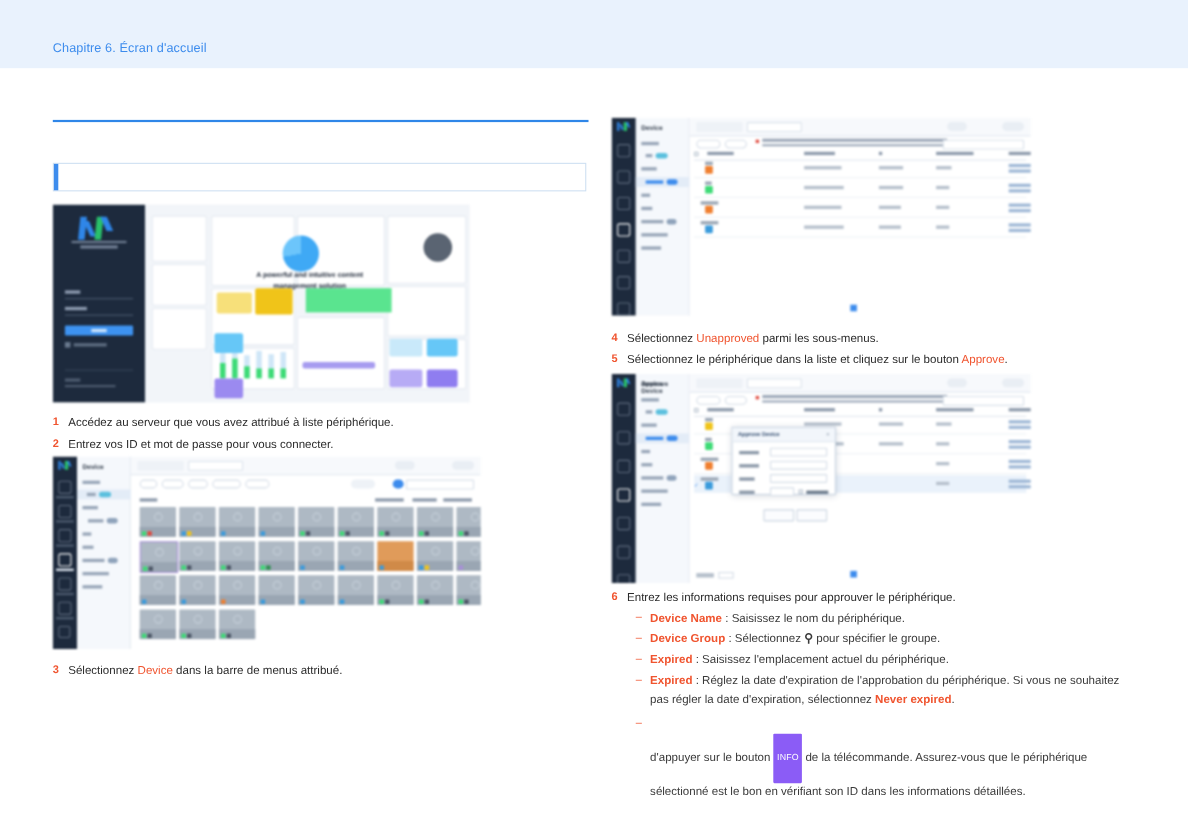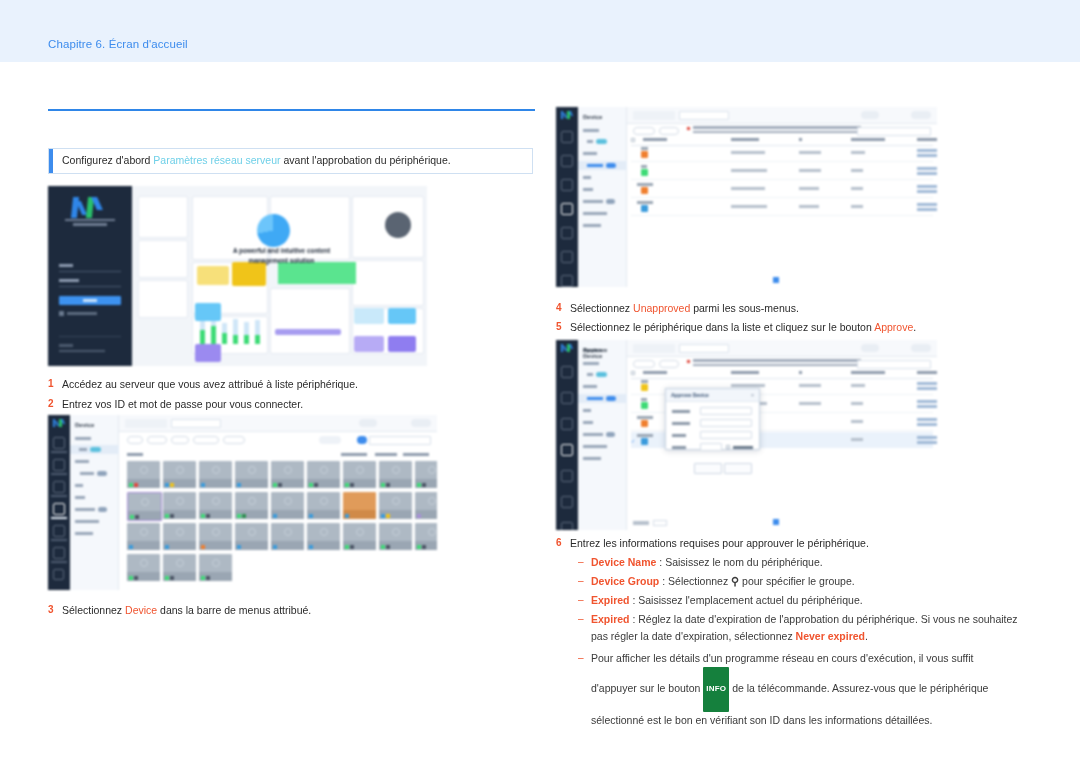--- a/index.html
+++ b/index.html
@@ -62,22 +62,22 @@
   }
   .step .t{display:block;margin-left:14px;}
   .hl{color:#f0542f;font-weight:normal;}
   .hl-b{color:#f0542f;font-weight:bold;}
 
   .sub{position:absolute;font-size:10.5px;color:#3a3a3a;line-height:1.62;}
   .sub .dash{position:absolute;left:0;top:0;color:#f0542f;font-size:10px;}
   .sub .t{display:block;margin-left:13px;}
 
   .infokey{
-    display:inline-block;background:#15803d;color:#ffffff;
-    font-size:8px;font-weight:bold;padding:16px 3px;
+    display:inline-block;background:#8b5cf6;color:#ffffff;
+    font-size:8px;font-weight:normal;padding:16px 3px;
     border-radius:1px;vertical-align:1px;letter-spacing:.2px;
   }
   .mag{font-weight:bold;font-size:11px;}
 
   
   .shot{position:absolute;overflow:hidden;background:#f4f7fa;}
   .blur{filter:blur(1.05px);}
 
   
   #shot-login{left:48px;top:186px;width:379px;height:180px;}
@@ -185,21 +185,20 @@
 
   <div class="header-band"></div>
   <div class="chapter">Chapitre 6. Écran d'accueil</div>
 
   <div class="title-wrap">
     <div class="title-rule"></div>
   </div>
 
   <div class="notebox">
     <div class="bar"></div>
-    <div class="txt"><span>Configurez d'abord </span><span class="accent">Paramètres réseau serveur</span><span> avant l'approbation du périphérique.</span></div>
   </div>
 
   <div class="shot blur" id="shot-login">
     <div class="lg-left">
       <div class="lg-logo">
         <div class="m1"></div>
           <div class="m2"></div>
           <div class="m3"></div>
           <div class="m4"></div>
       </div>
@@ -766,16 +765,16 @@
     <span class="t"><span class="hl-b">Expired</span><span> : Saisissez l'emplacement actuel du périphérique.</span></span>
   </div>
 
   <div class="sub" style="left:578px;top:611px;width:455px;">
     <span class="dash">–</span>
     <span class="t"><span class="hl-b">Expired</span><span> : Réglez la date d'expiration de l'approbation du périphérique. Si vous ne souhaitez</span><br><span>pas régler la date d'expiration, sélectionnez </span><span class="hl-b">Never expired</span><span>.</span></span>
   </div>
 
   <div class="sub" style="left:578px;top:650px;width:455px;">
     <span class="dash">–</span>
-    <span class="t"><span>Pour afficher les détails d'un programme réseau en cours d'exécution, il vous suffit</span><br><span>d'appuyer sur le bouton </span><span class="infokey">INFO</span><span> de la télécommande. Assurez-vous que le périphérique</span><br><span>sélectionné est le bon en vérifiant son ID dans les informations détaillées.</span></span>
+    <span class="t"><br><span>d'appuyer sur le bouton </span><span class="infokey">INFO</span><span> de la télécommande. Assurez-vous que le périphérique</span><br><span>sélectionné est le bon en vérifiant son ID dans les informations détaillées.</span></span>
   </div>
 
 </div>
 
 </body></html>

